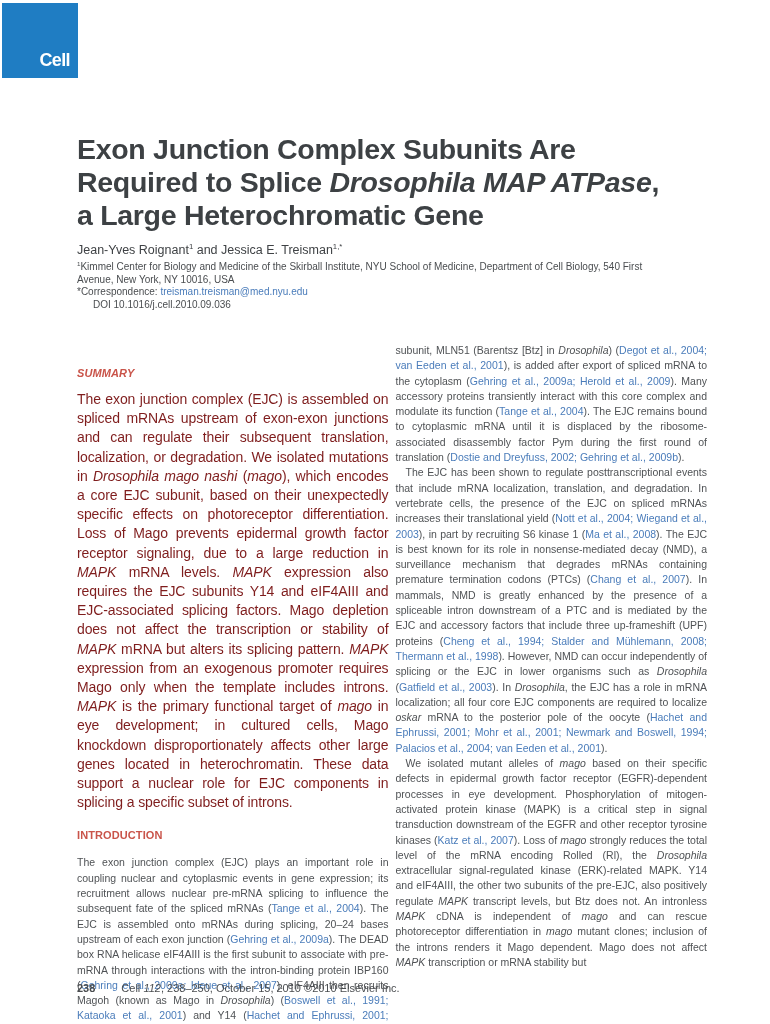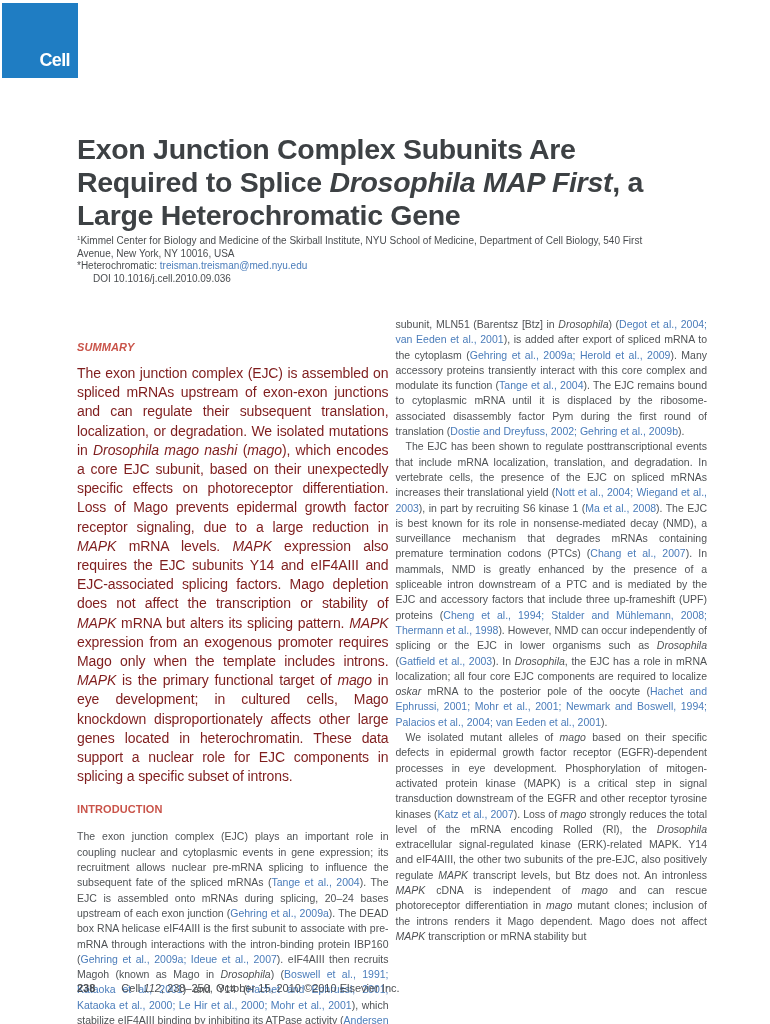--- a/index.html
+++ b/index.html
@@ -46,27 +46,28 @@
 <body>
 
 <div class="page">
 
   <div class="logo">
     <span class="logo-text">Cell</span>
   </div>
 
   <div class="content">
 
-    <h1 class="title">Exon Junction Complex Subunits Are Required to Splice <span class="seg-i">Drosophila MAP First</span>, a Large Heterochromatic Gene</h1>
+    <h1 class="title">Exon Junction Complex Subunits Are Required to Splice <span class="seg-i">Drosophila MAP ATPase</span>, a Large Heterochromatic Gene</h1>
 
+    <div class="authors">Jean-Yves Roignant<span class="seg-s">1</span> and Jessica E. Treisman<span class="seg-s">1,*</span></div>
 
     <div class="affiliation"><span class="seg-s">1</span>Kimmel Center for Biology and Medicine of the Skirball Institute, NYU School of Medicine, Department of Cell Biology, 540 First Avenue, New York, NY 10016, USA</div>
 
     <div class="correspondence">
-      <span>*Heterochromatic: </span><a href="#" class="email">treisman.treisman@med.nyu.edu</a>
+      <span>*Correspondence: </span><a href="#" class="email">treisman.treisman@med.nyu.edu</a>
     </div>
 
     <div class="doi">DOI 10.1016/j.cell.2010.09.036</div>
 
     <div class="columns">
 
       <div class="col">
         <h2 class="heading summary-heading">SUMMARY</h2>
         <p class="summary-text">The exon junction complex (EJC) is assembled on spliced mRNAs upstream of exon-exon junctions and can regulate their subsequent translation, localization, or degradation. We isolated mutations in <span class="seg-i">Drosophila mago nashi</span> (<span class="seg-i">mago</span>), which encodes a core EJC subunit, based on their unexpectedly specific effects on photoreceptor differentiation. Loss of Mago prevents epidermal growth factor receptor signaling, due to a large reduction in <span class="seg-i">MAPK</span> mRNA levels. <span class="seg-i">MAPK</span> expression also requires the EJC subunits Y14 and eIF4AIII and EJC-associated splicing factors. Mago depletion does not affect the transcription or stability of <span class="seg-i">MAPK</span> mRNA but alters its splicing pattern. <span class="seg-i">MAPK</span> expression from an exogenous promoter requires Mago only when the template includes introns. <span class="seg-i">MAPK</span> is the primary functional target of <span class="seg-i">mago</span> in eye development; in cultured cells, Mago knockdown disproportionately affects other large genes located in heterochromatin. These data support a nuclear role for EJC components in splicing a specific subset of introns.</p>
 

